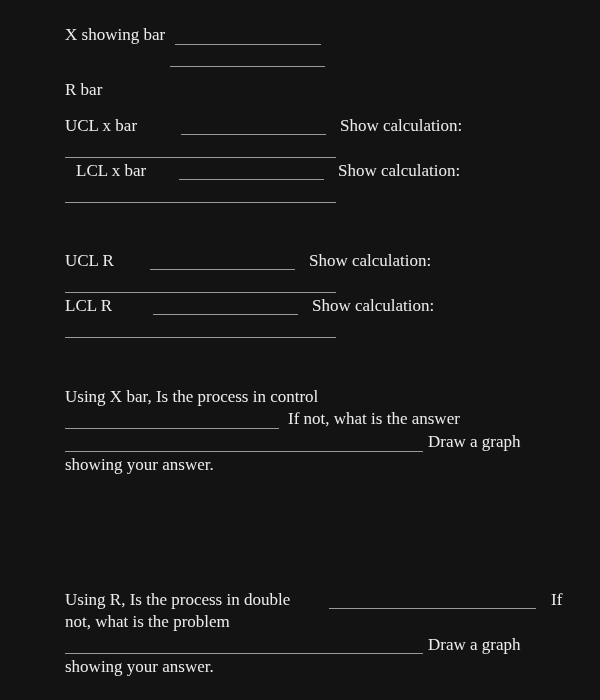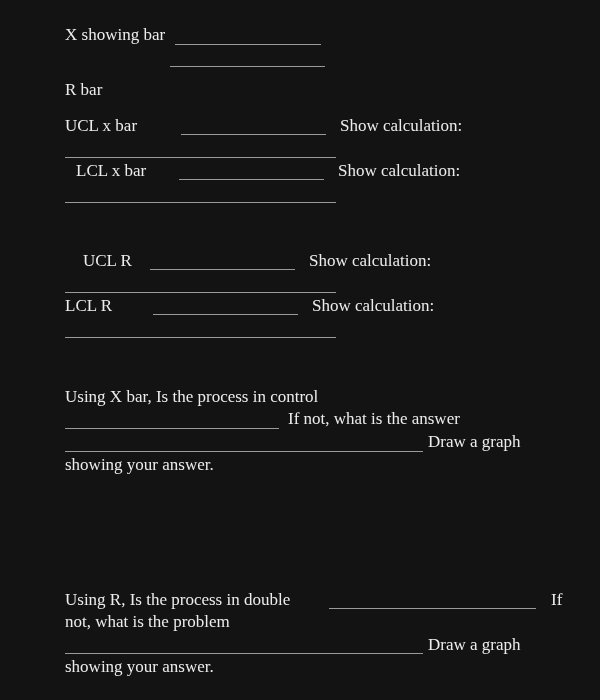--- a/index.html
+++ b/index.html
@@ -19,21 +19,21 @@
 <div class="t" style="left:65px;top:116px;">UCL x bar</div>
 <div class="ln" style="left:181px;top:134px;width:145px;"></div>
 <div class="t" style="left:340px;top:116px;">Show calculation:</div>
 <div class="ln" style="left:65px;top:157px;width:271px;"></div>
 
 <div class="t" style="left:76px;top:161px;">LCL x bar</div>
 <div class="ln" style="left:179px;top:179px;width:145px;"></div>
 <div class="t" style="left:338px;top:161px;">Show calculation:</div>
 <div class="ln" style="left:65px;top:202px;width:271px;"></div>
 
-<div class="t" style="left:65px;top:251px;margin-left:18px;">UCL R</div>
+<div class="t" style="left:65px;top:251px;">UCL R</div>
 <div class="ln" style="left:150px;top:269px;width:145px;"></div>
 <div class="t" style="left:309px;top:251px;">Show calculation:</div>
 <div class="ln" style="left:65px;top:292px;width:271px;"></div>
 
 <div class="t" style="left:65px;top:296px;">LCL R</div>
 <div class="ln" style="left:153px;top:314px;width:145px;"></div>
 <div class="t" style="left:312px;top:296px;">Show calculation:</div>
 <div class="ln" style="left:65px;top:337px;width:271px;"></div>
 
 <div class="t" style="left:65px;top:387px;">Using X bar, Is the process in control</div>

